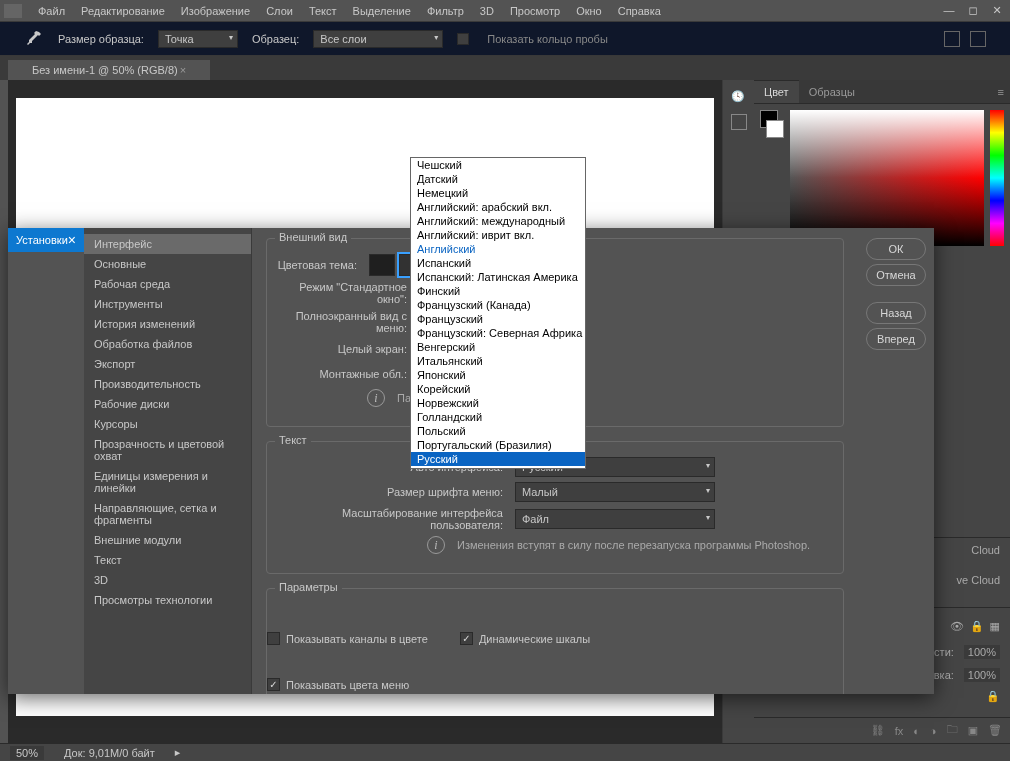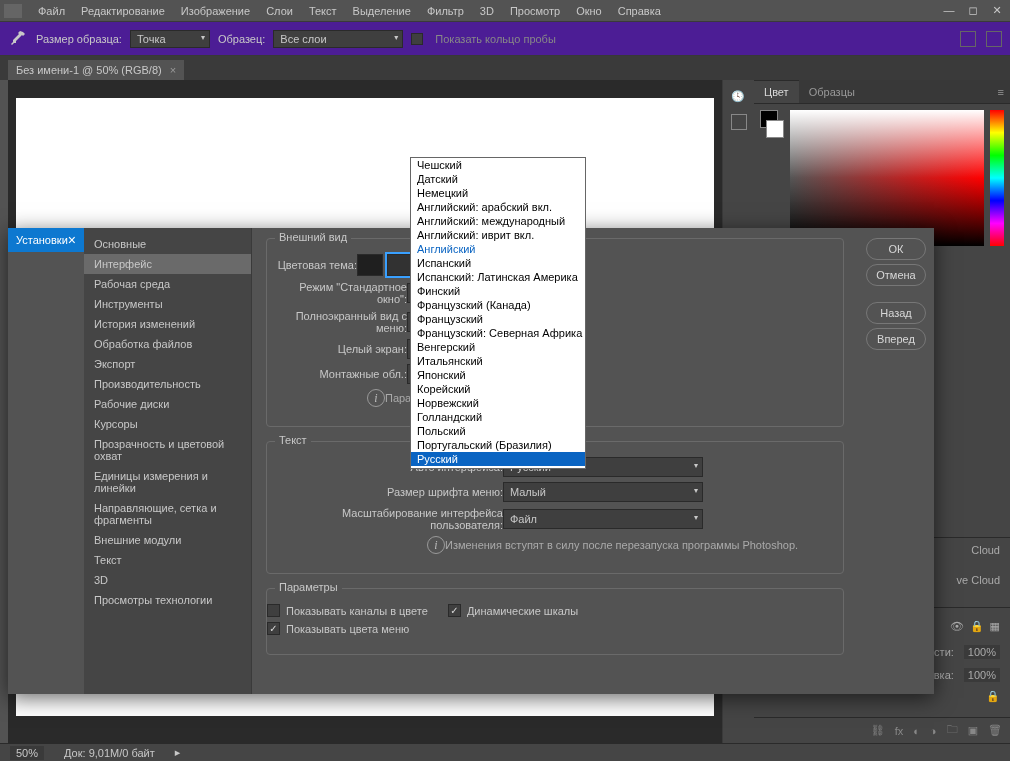--- a/index.html
+++ b/index.html
@@ -6,32 +6,32 @@
 body { width:1010px; height:761px; background:#535353; color:#c8c8c8; position:relative; overflow:hidden; }
 
 
 .menubar { height:22px; background:#535353; display:flex; align-items:center; padding:0 4px; border-bottom:1px solid #3a3a3a; }
 .menubar .logo { width:18px; height:14px; background:#656565; margin-right:8px; }
 .menubar .item { padding:0 8px; cursor:default; }
 .menubar .wincontrols { margin-left:auto; display:flex; gap:6px; }
 .menubar .wincontrols span { width:18px; text-align:center; }
 
 
-.optbar { height:34px; background:#4c1d95; display:flex; align-items:center; padding:0 8px; gap:8px; border-bottom:1px solid #383838; }
+.optbar { height:34px; background:#0f172a; display:flex; align-items:center; padding:0 24px; gap:14px; border-bottom:1px solid #383838; }
 .optbar .tool-icon { width:20px; height:20px; display:flex; align-items:center; justify-content:center; }
 .optbar label { color:#c8c8c8; }
 .optbar .sel { background:#3f3f3f; border:1px solid #2a2a2a; color:#c8c8c8; padding:2px 16px 2px 6px; position:relative; min-width:80px; display:inline-block; }
 .optbar .sel::after { content:"▾"; position:absolute; right:4px; font-size:8px; }
 .optbar .cb { width:12px; height:12px; border:1px solid #2a2a2a; background:#3f3f3f; display:inline-block; vertical-align:middle; margin-right:4px; }
 .optbar .rightgrp { margin-left:auto; display:flex; gap:10px; }
 .optbar .rightgrp span { width:16px; height:16px; border:1px solid #666; }
 
 
 .doctabs { height:24px; background:#3a3a3a; display:flex; align-items:flex-end; padding-left:8px; }
-.doctab { background:#535353; padding:4px 8px; color:#c8c8c8; display:flex; gap:8px; }
+.doctab { background:#535353; padding:4px 24px; color:#c8c8c8; display:flex; gap:2px; }
 .doctab .close { color:#999; }
 
 
 .main { position:absolute; top:80px; left:0; right:0; bottom:18px; display:flex; }
 .toolbar-left { width:8px; background:#535353; }
 .canvas-region { flex:1; background:#2a2a2a; position:relative; }
 .canvas-white { position:absolute; left:8px; right:8px; top:18px; height:618px; background:#fff; }
 .dock-strip { width:32px; background:#454545; display:flex; flex-direction:column; align-items:center; gap:8px; padding-top:6px; border-left:1px solid #3a3a3a; }
 .dock-strip span { width:20px; height:20px; display:flex; align-items:center; justify-content:center; color:#aaa; }
 .right-panels { width:256px; background:#454545; display:flex; flex-direction:column; }
@@ -65,33 +65,33 @@
 .dlg-nav { width:168px; background:#454545; border-right:1px solid #3a3a3a; padding:6px 0; }
 .dlg-nav .navitem { padding:4px 10px; color:#c8c8c8; cursor:default; }
 .dlg-nav .navitem.active { background:#6a6a6a; }
 .dlg-content { flex:1; padding:10px 14px; position:relative; overflow:hidden; }
 .dlg-right { width:76px; padding:10px 8px; display:flex; flex-direction:column; gap:4px; }
 .btn { background:#535353; border:1px solid #777; border-radius:14px; padding:4px 0; text-align:center; color:#d8d8d8; cursor:pointer; }
 
 .fieldset { border:1px solid #6a6a6a; border-radius:4px; padding:10px 0 14px; margin-bottom:14px; position:relative; }
 .fieldset .legend { position:absolute; top:-8px; left:8px; background:#535353; padding:0 4px; color:#c8c8c8; }
 
-.row { display:flex; align-items:center; gap:0; margin:5px 0; }
+.row { display:flex; align-items:center; gap:12px; margin:5px 0; }
 .row .lbl { text-align:right; color:#c8c8c8; }
 .row .lbl.w1 { width:140px; }
 .row .lbl.w2 { width:236px; }
 .swatches { display:flex; gap:4px; }
 .swatches .sw { width:26px; height:22px; border:1px solid #2a2a2a; }
 .swatches .sw.sel { outline:2px solid #39a0ff; }
 .sel2 { background:#3f3f3f; border:1px solid #2a2a2a; color:#c8c8c8; padding:3px 18px 3px 6px; position:relative; min-width:120px; display:inline-block; }
 .sel2::after { content:"▾"; position:absolute; right:4px; font-size:8px; top:3px; }
 .info-icon { width:18px; height:18px; border:1px solid #999; border-radius:50%; display:inline-flex; align-items:center; justify-content:center; color:#bbb; font-style:italic; font-family:serif; font-size:12px; }
 .note { color:#aaa; }
 
-.chk { display:inline-flex; align-items:center; gap:6px; }
+.chk { display:inline-flex; align-items:center; gap:6px;margin-top:28px; }
 .chk .box { width:13px; height:13px; border:1px solid #2a2a2a; background:#3f3f3f; display:inline-flex; align-items:center; justify-content:center; font-size:10px; color:#d8d8d8; }
 
 
 .lang-popup { position:absolute; left:410px; top:157px; width:176px; background:#fff; color:#000; border:1px solid #666; z-index:200; max-height:312px; overflow:hidden; font-size:11px; }
 .lang-popup .opt { padding:1px 6px; white-space:nowrap; }
 .lang-popup .opt.hi { background:#0a64c2; color:#fff; }
 .lang-popup .opt.hover { color:#0a64c2; }
 
 
 .rgb-note { position:absolute; left:582px; top:420px; color:#c8c8c8; }
@@ -211,22 +211,22 @@
   <span>▸</span>
 </div>
 
 <div class="dlg">
   <div class="titlebar">
     <span>Установки</span>
     <span class="close">×</span>
   </div>
   <div class="dlg-body">
     <div class="dlg-nav" id="dlg-nav">
+        <div class="navitem active">Интерфейс</div>
         <div class="navitem">Основные</div>
-        <div class="navitem active">Интерфейс</div>
         <div class="navitem">Рабочая среда</div>
         <div class="navitem">Инструменты</div>
         <div class="navitem">История изменений</div>
         <div class="navitem">Обработка файлов</div>
         <div class="navitem">Экспорт</div>
         <div class="navitem">Производительность</div>
         <div class="navitem">Рабочие диски</div>
         <div class="navitem">Курсоры</div>
         <div class="navitem">Прозрачность и цветовой охват</div>
         <div class="navitem">Единицы измерения и линейки</div>

